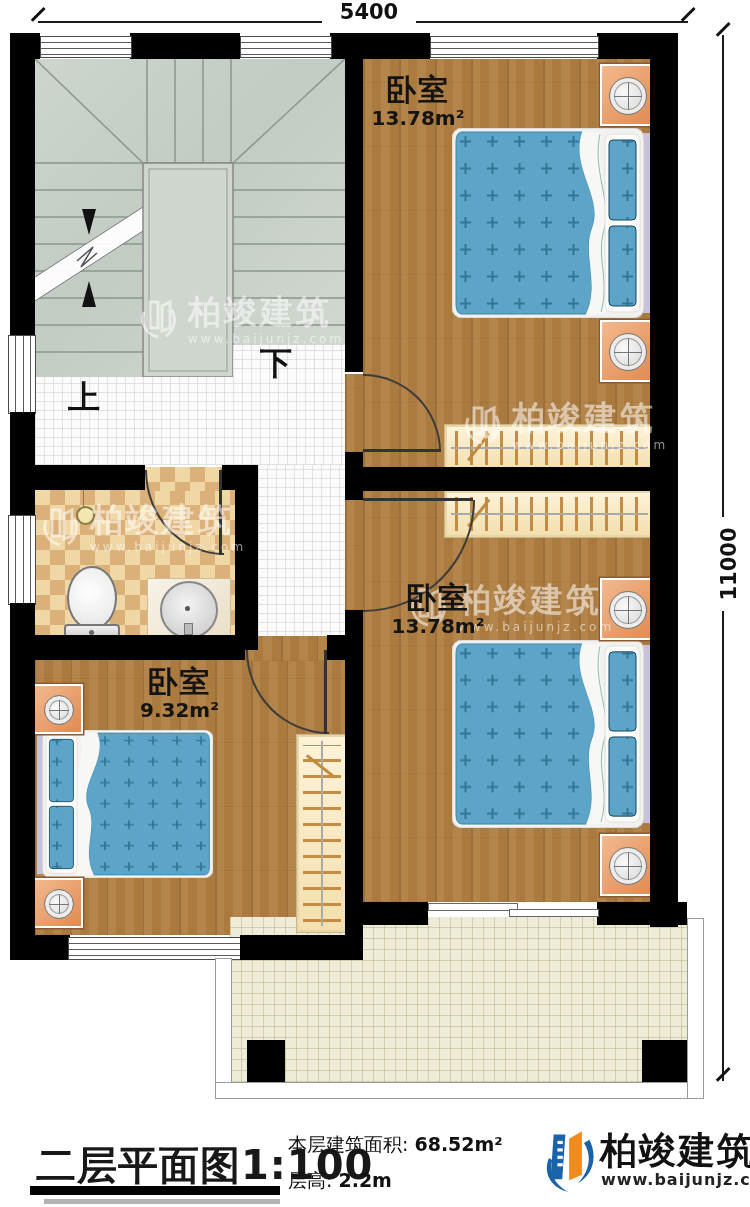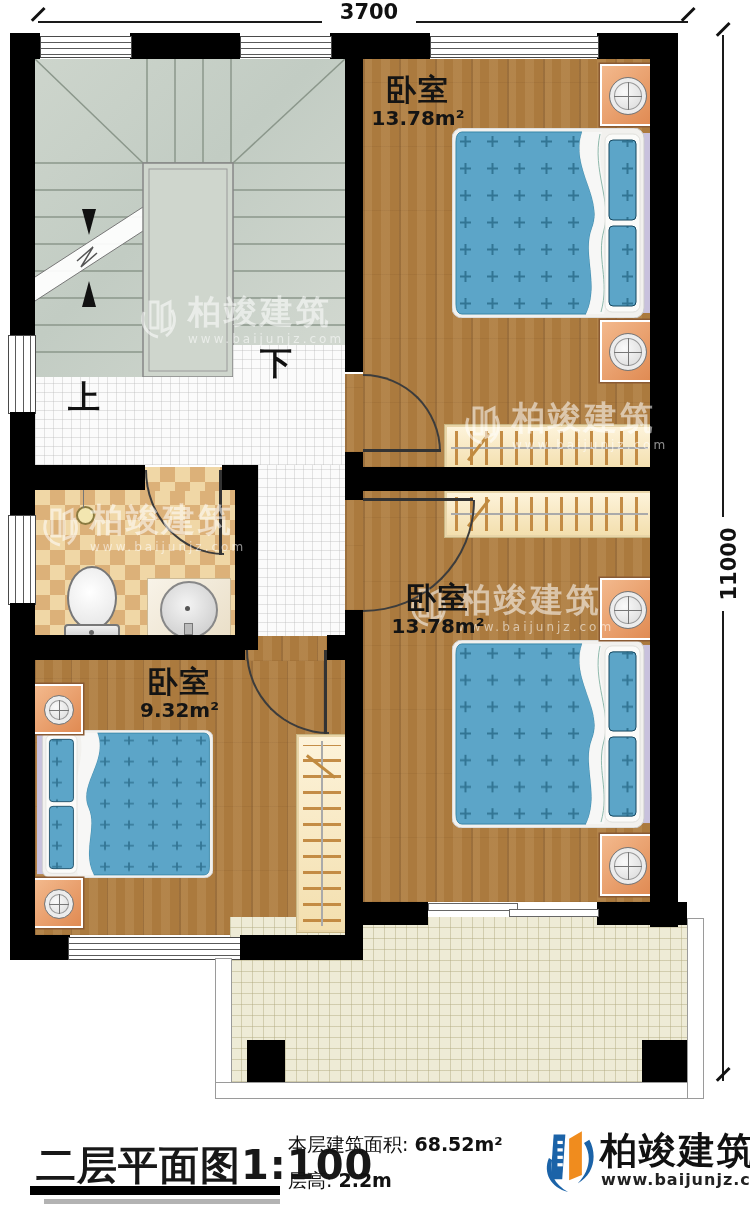--- a/index.html
+++ b/index.html
@@ -346,21 +346,21 @@
   <div class="room-label" style="left:132px;top:666px;width:95px;">
     <div class="room-name">卧室</div>
     <div class="room-area">9.32m²</div>
   </div>
   <div class="stair-label" style="left:68px;top:376px;">上</div>
   <div class="stair-label" style="left:260px;top:342px;">下</div>
 
   <div class="dim-line" style="left:38px;top:21px;width:650px;height:2px;"></div>
   <div class="tick" style="left:29px;top:13px;"></div>
   <div class="tick" style="left:679px;top:13px;"></div>
-  <div class="dim-label" style="left:322px;top:0px;width:82px;">3700</div>
+  <div class="dim-label" style="left:322px;top:0px;width:82px;">5400</div>
 
   <div class="dim-line" style="left:722px;top:35px;width:2px;height:1046px;"></div>
   <div class="tick" style="left:714px;top:28px;"></div>
   <div class="tick" style="left:714px;top:1073px;"></div>
   <div class="dim-label" style="left:682px;top:552px;width:82px;transform:rotate(-90deg);">11000</div>
 
   <div class="legend-title" style="left:36px;top:1138px;">
     <span>二层平面图</span><span>1:100</span>
   </div>
   <div class="legend-bar-black" style="left:30px;top:1186px;width:250px;height:9px;"></div>

